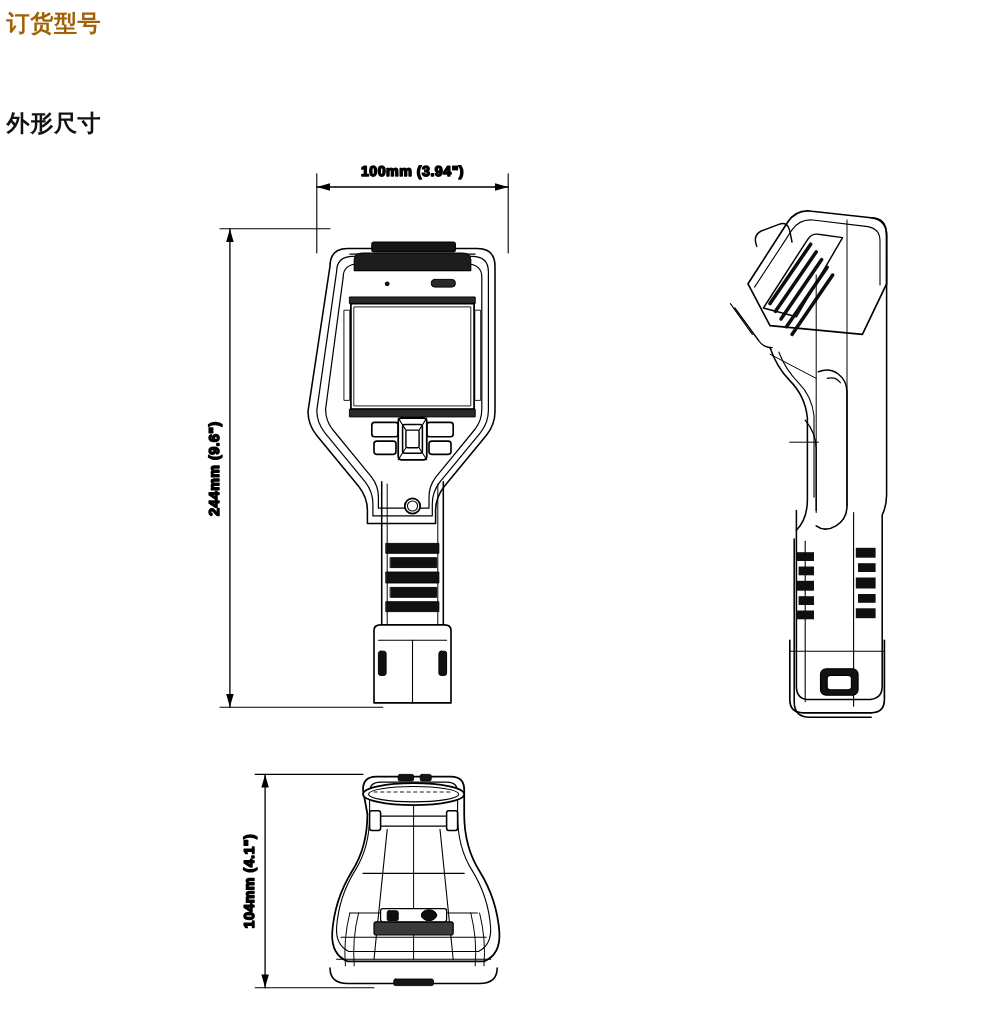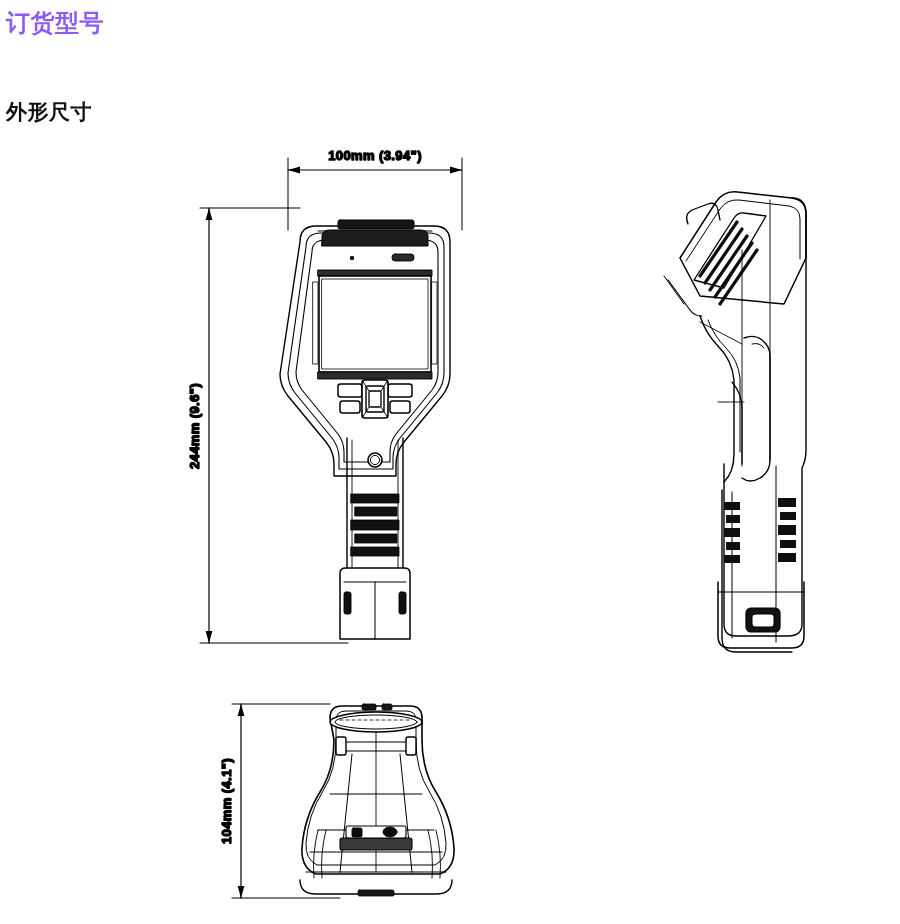--- a/index.html
+++ b/index.html
@@ -17,26 +17,26 @@
   }
 
   
   .doc-head {
     position: absolute;
     left: 6px;
     top: 8px;
     width: 500px;
   }
   .section-title {
-    font-size: 24px;
+    font-size: 21px;
     font-weight: bold;
     letter-spacing: 0.5px;
     line-height: 1.25;
     margin: 0;
-    color: #8b5cf6;
+    color: #a16207;
     font-family: Liberation Serif, serif;
   }
   .model-line {
     font-size: 14.5px;
     font-weight: normal;
     line-height: 1.3;
     margin: 8px 0 0 0;
     color: #2a2a2a;
     letter-spacing: 0.2px;
   }

